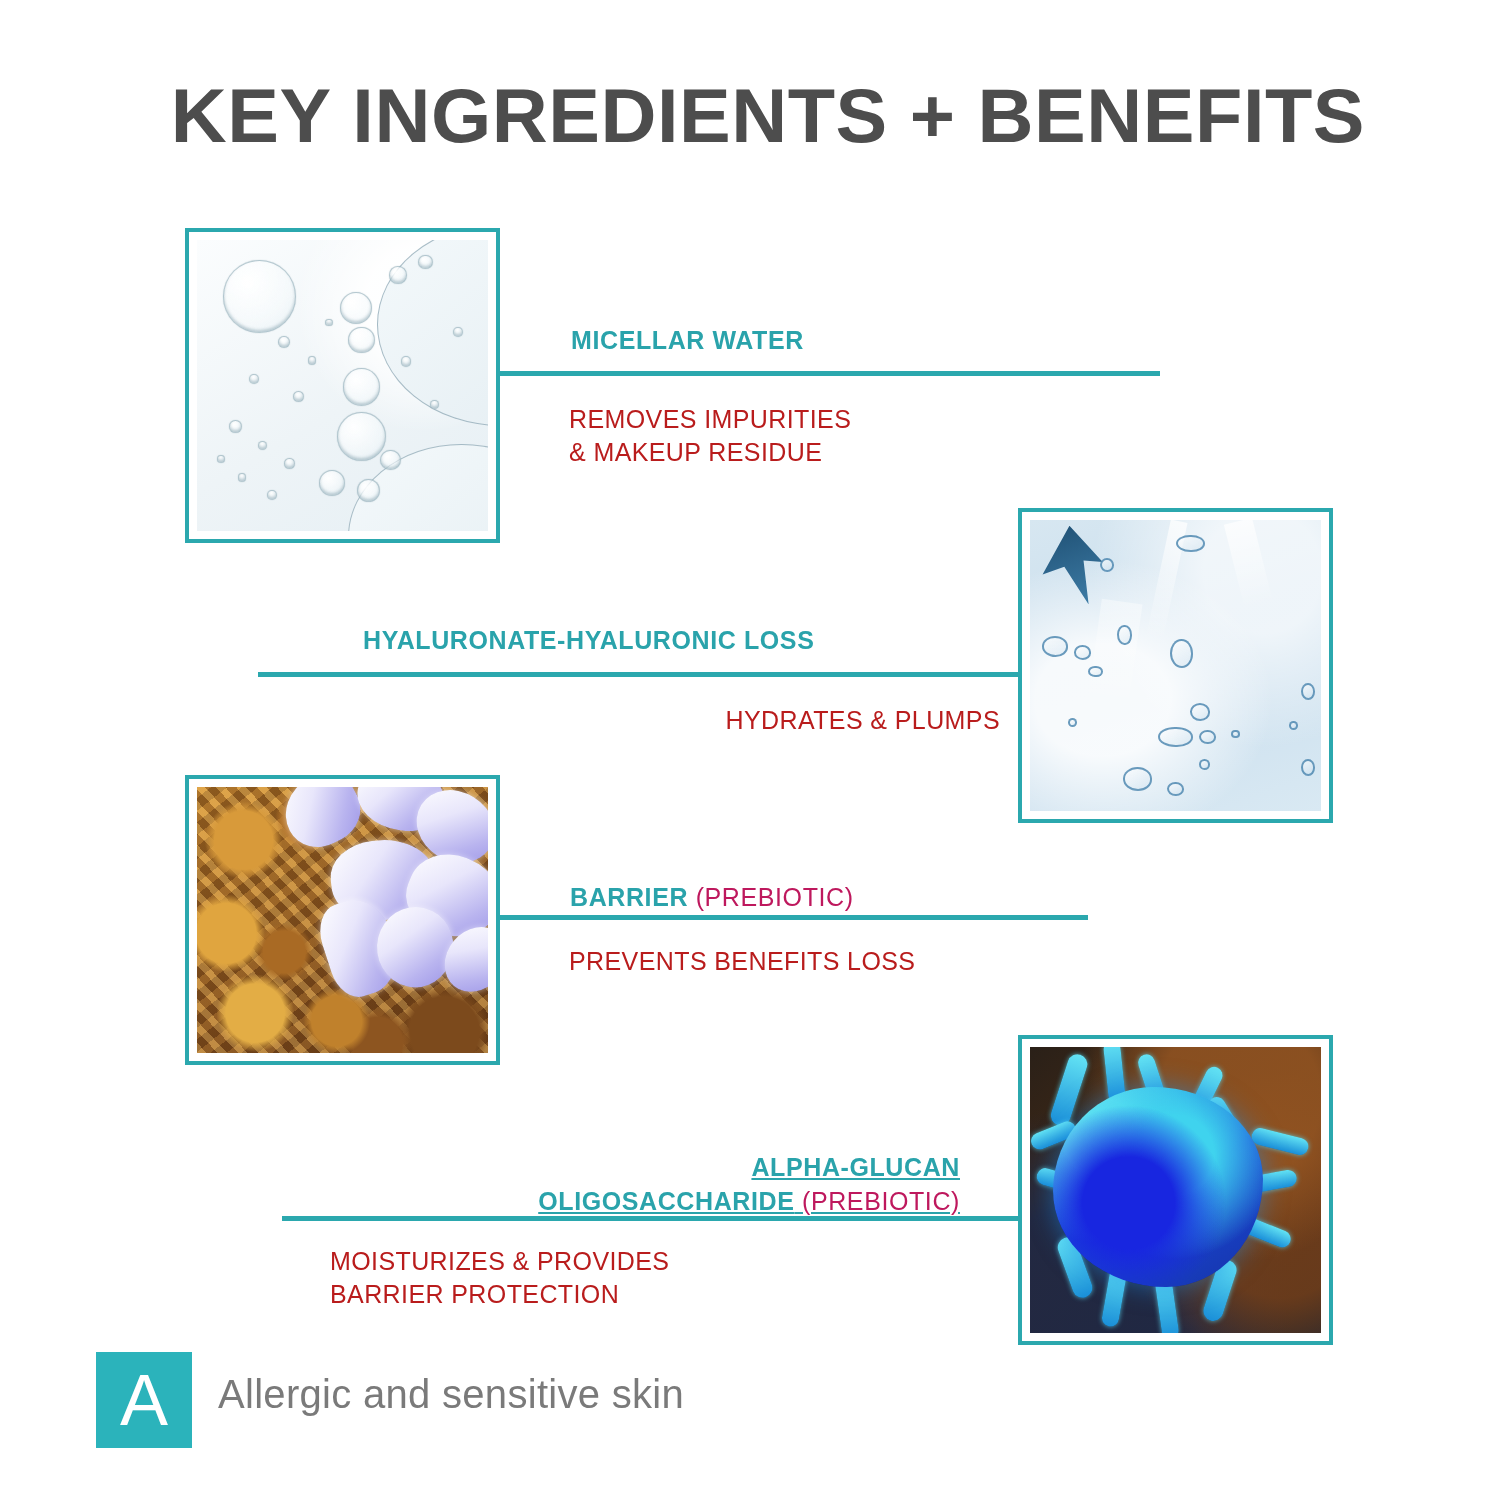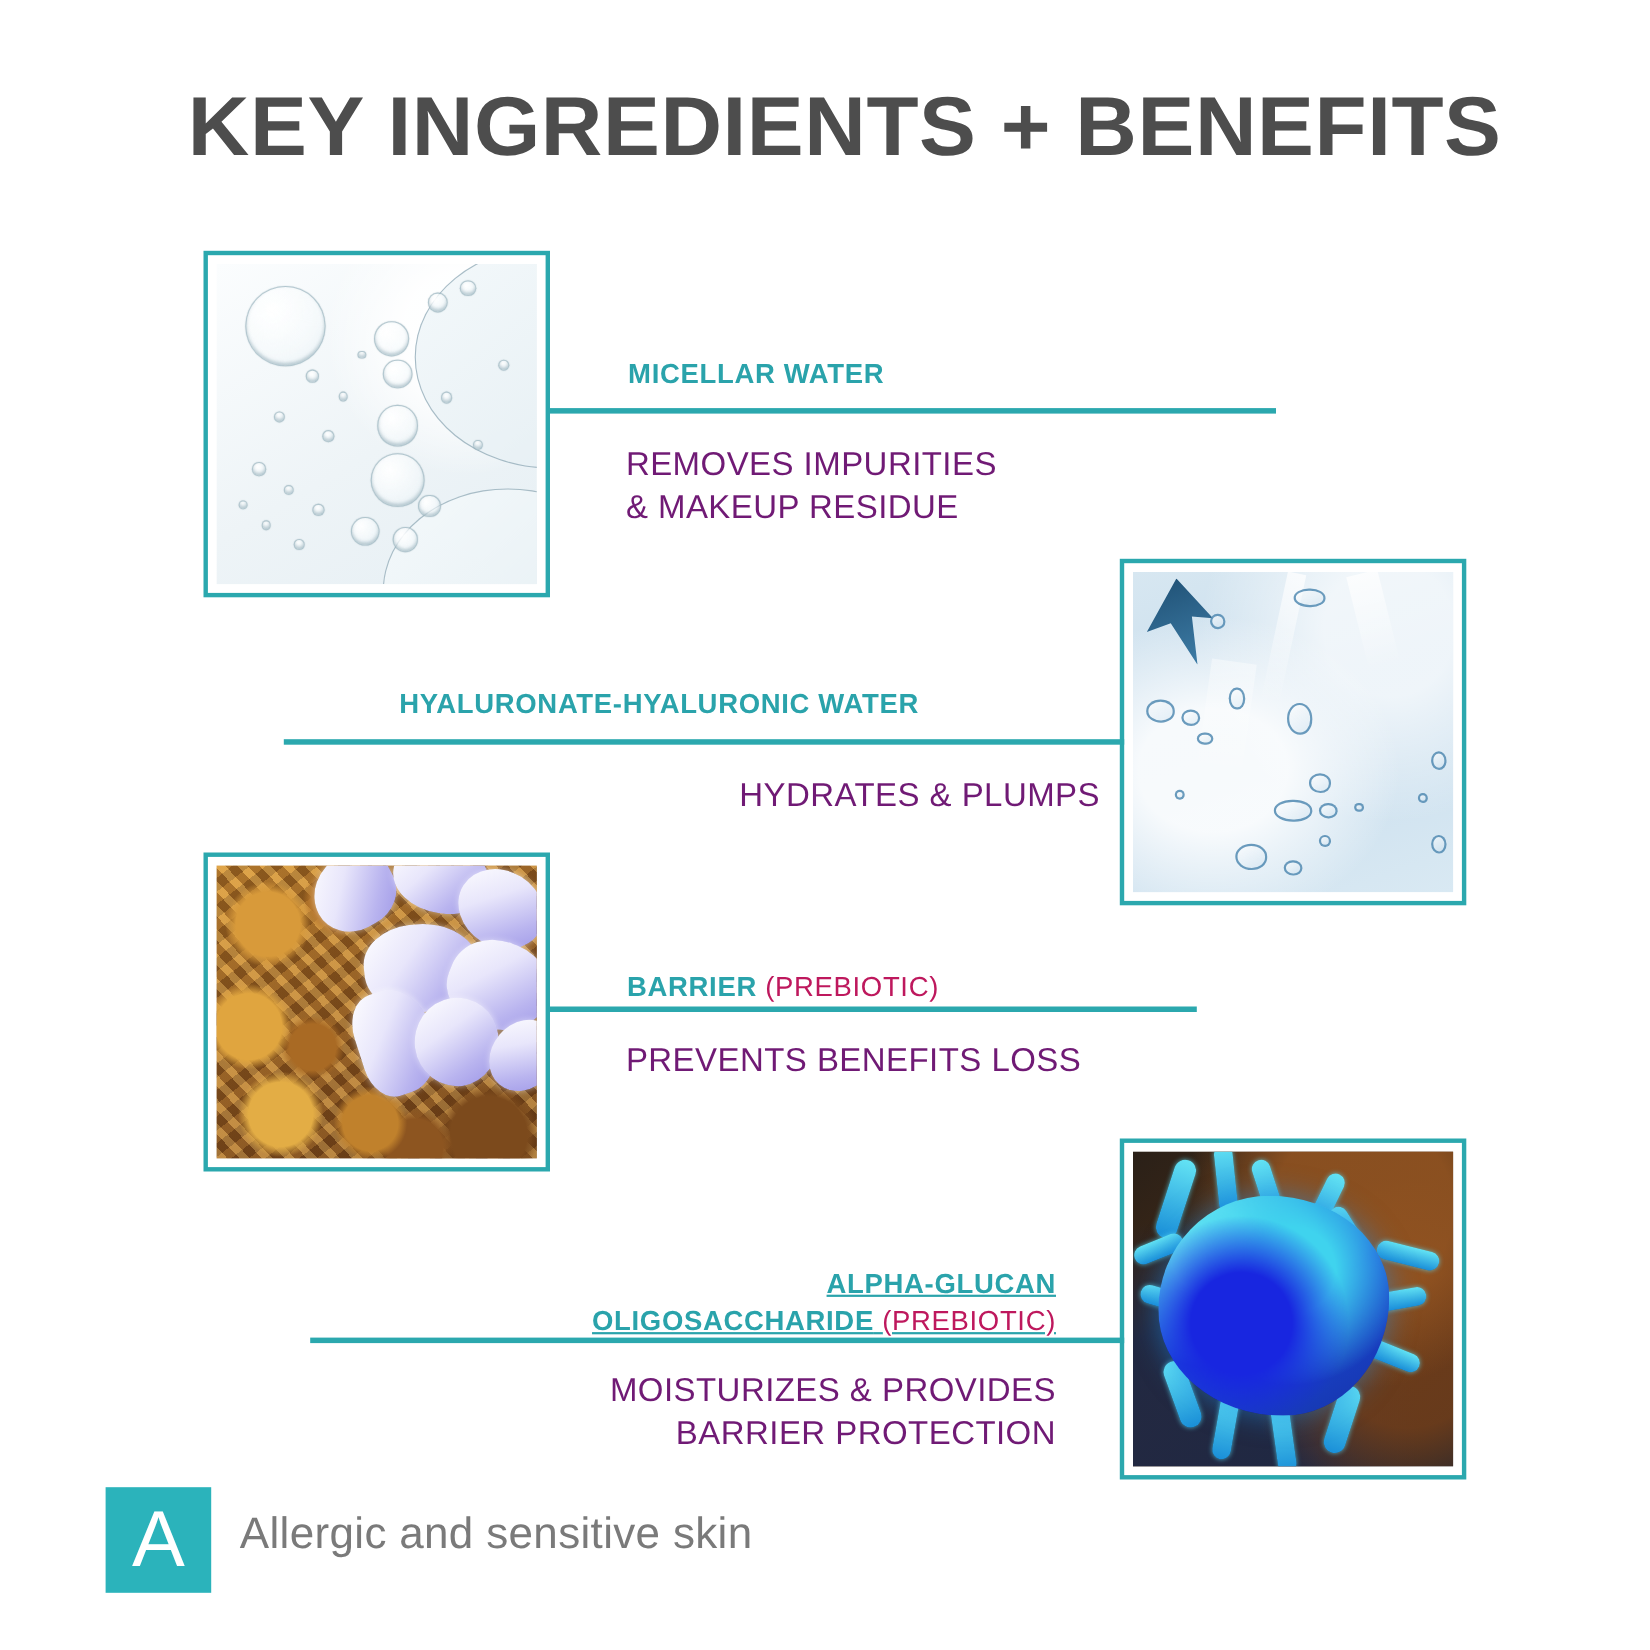--- a/index.html
+++ b/index.html
@@ -128,23 +128,23 @@
     color:#2aa3ab;
     letter-spacing:0.6px;
     white-space:nowrap;
   }
   .ing-name .paren{
     font-weight:400;
     color:#be185d;
   }
   .benefit{
     position:absolute;
-    font-size:30px;
+    font-size:25px;
     font-weight:400;
-    color:#701a75;
+    color:#b91c1c;
     letter-spacing:0.4px;
     line-height:1.30;
     white-space:pre-line;
   }
 
   
   .badge{
     position:absolute;
     left:96px; top:1352px;
     width:96px; height:96px;
@@ -229,21 +229,21 @@
     <div class="gdrop" style="left:32%; top:85%; width:10%; height:8%;"></div>
     <div class="gdrop" style="left:47%; top:90%; width:6%;  height:5%;"></div>
     <div class="gdrop" style="left:13%; top:68%; width:3%;  height:3%;"></div>
     <div class="gdrop" style="left:69%; top:72%; width:3%;  height:3%;"></div>
     <div class="gdrop" style="left:93%; top:56%; width:5%;  height:6%;"></div>
     <div class="gdrop" style="left:93%; top:82%; width:5%;  height:6%;"></div>
     <div class="gdrop" style="left:89%; top:69%; width:3%;  height:3%;"></div>
   </div>
 </div>
 <div class="rule" style="left:258px; top:672px; width:764px;"></div>
-<div class="ing-name" style="left:363px; top:626px;">HYALURONATE-HYALURONIC WATER</div>
+<div class="ing-name" style="left:363px; top:626px;">HYALURONATE-HYALURONIC LOSS</div>
 <div class="benefit" style="left:320px; top:704px; width:680px; text-align:right;">HYDRATES &amp; PLUMPS</div>
 
 <div class="frame" style="left:185px; top:775px; width:315px; height:290px;">
   <div class="photo photo-chicory">
     <div class="petal" style="left:30%; top:-4%; width:26%; height:26%; border-radius:60% 40% 50% 50%; transform:rotate(-28deg);"></div>
     <div class="petal" style="left:55%; top:-8%; width:30%; height:24%; border-radius:50% 50% 45% 55%; transform:rotate(8deg);"></div>
     <div class="petal" style="left:75%; top:2%;  width:28%; height:26%; border-radius:50% 50% 50% 50%; transform:rotate(32deg);"></div>
     <div class="petal" style="left:46%; top:20%; width:36%; height:30%; border-radius:45% 55% 50% 50%; transform:rotate(-6deg);"></div>
     <div class="petal" style="left:72%; top:26%; width:32%; height:30%; border-radius:50% 50% 55% 45%; transform:rotate(22deg);"></div>
     <div class="petal" style="left:44%; top:42%; width:24%; height:36%; border-radius:42% 58% 60% 40%; transform:rotate(-18deg);"></div>
@@ -274,19 +274,19 @@
     <div class="tend" style="left:2%;  top:44%; width:18%; height:6%;  transform:rotate(16deg);"></div>
     <div class="tend" style="left:0%;  top:28%; width:16%; height:6%;  transform:rotate(-22deg);"></div>
     <div class="mbody" style="left:8%; top:14%; width:72%; height:70%;"></div>
   </div>
 </div>
 <div class="rule" style="left:282px; top:1216px; width:740px;"></div>
 <div class="ing-name" style="left:330px; top:1117px; width:630px; text-align:right; white-space:pre-line; line-height:1.35;text-decoration:underline;">
   <span>ALPHA-GLUCAN
 OLIGOSACCHARIDE</span><span class="paren"> <span>(PREBIOTIC)</span></span>
 </div>
-<div class="benefit" style="left:330px; top:1245px; width:630px; text-align:right;">MOISTURIZES &amp; PROVIDES
+<div class="benefit" style="left:330px; top:1245px; width:630px; text-align:left;">MOISTURIZES &amp; PROVIDES
 BARRIER PROTECTION</div>
 
 <div class="badge">
   <span>A</span>
 </div>
 <div class="footer-text">Allergic and sensitive skin</div>
 
 </body></html>

